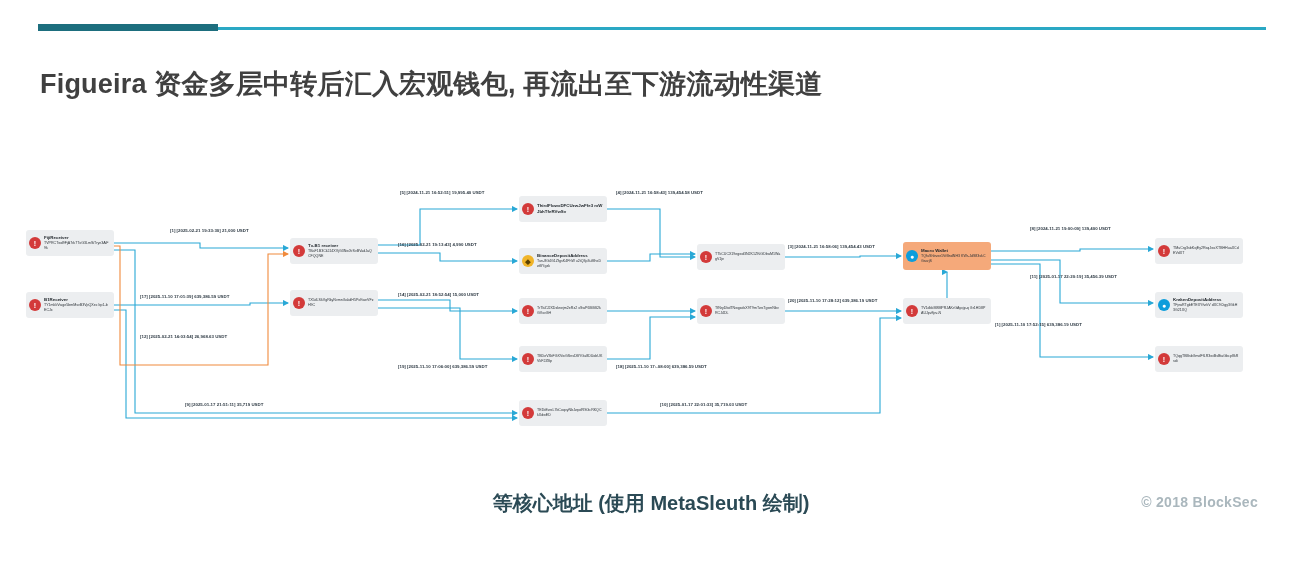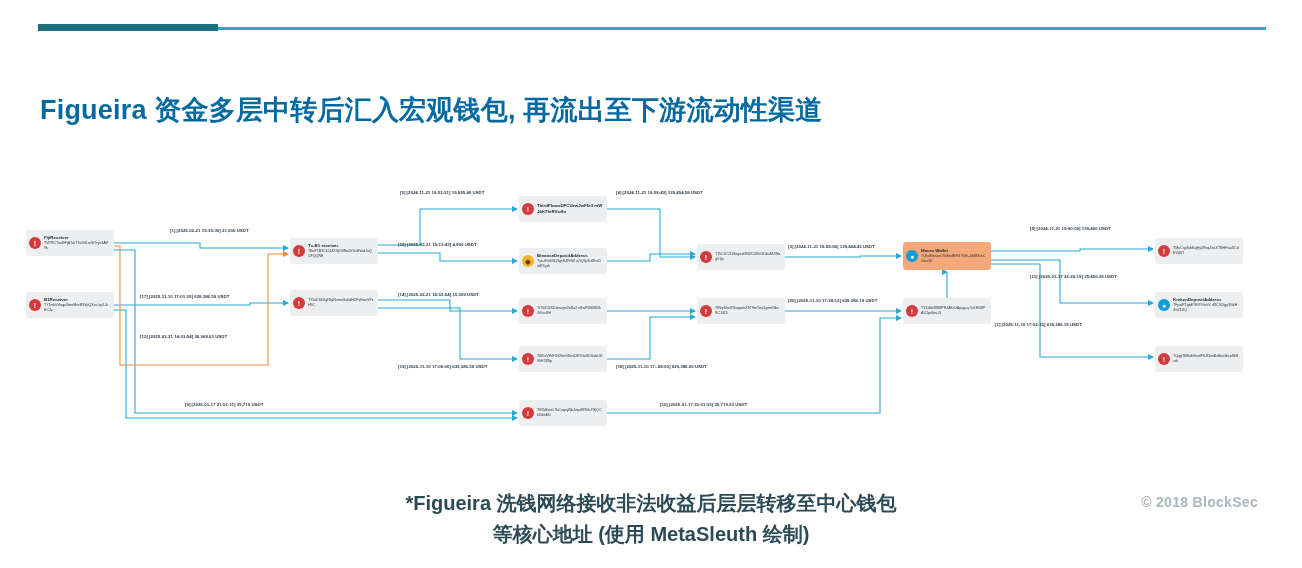--- a/index.html
+++ b/index.html
@@ -26,24 +26,24 @@
     position: absolute;
     left: 38px;
     top: 24px;
     width: 180px;
     height: 7px;
     background: #1d6e7e;
   }
   .page-title {
     position: absolute;
     left: 40px;
-    top: 74px;
+    top: 48px;
     font-size: 27px;
     font-weight: bold;
-    color: #0369a1;
+    color: #404040;
     letter-spacing: 0.2px;
     white-space: nowrap;
   }
   .caption {
     position: absolute;
     left: 0;
     top: 488px;
     width: 1302px;
     text-align: center;
     font-size: 20px;
@@ -267,17 +267,16 @@
     <div class="edge-label" style="left: 788px; top: 94px;">[3] [2024-11-21 16:58:06]  139,454.43 USDT</div>
     <div class="edge-label" style="left: 788px; top: 148px;">[20] [2025-11-10 17:28:12]  639,386.19 USDT</div>
     <div class="edge-label" style="left: 616px; top: 214px;">[18] [2025-11-10 17:-08:00]  639,386.59 USDT</div>
     <div class="edge-label" style="left: 660px; top: 252px;">[10] [2025-01-17 22:01:33]  35,719.03 USDT</div>
     <div class="edge-label" style="left: 995px; top: 172px;">[1] [2025-11-10 17:52:15]  639,386.19 USDT</div>
     <div class="edge-label" style="left: 1030px; top: 76px;">[8] [2024-11-21 19:00:09]  139,400 USDT</div>
     <div class="edge-label" style="left: 1030px; top: 124px;">[11] [2025-01-17 22:20:19]  35,456.39 USDT</div>
   </div>
 
 <div class="caption">
-  <div>*Figueira 洗钱网络接收非法收益后层层转移至中心钱包</div>
   <div>等核心地址 (使用 MetaSleuth 绘制)</div>
 </div>
 
 <div class="copyright">© 2018 BlockSec</div>
 
 </body></html>

